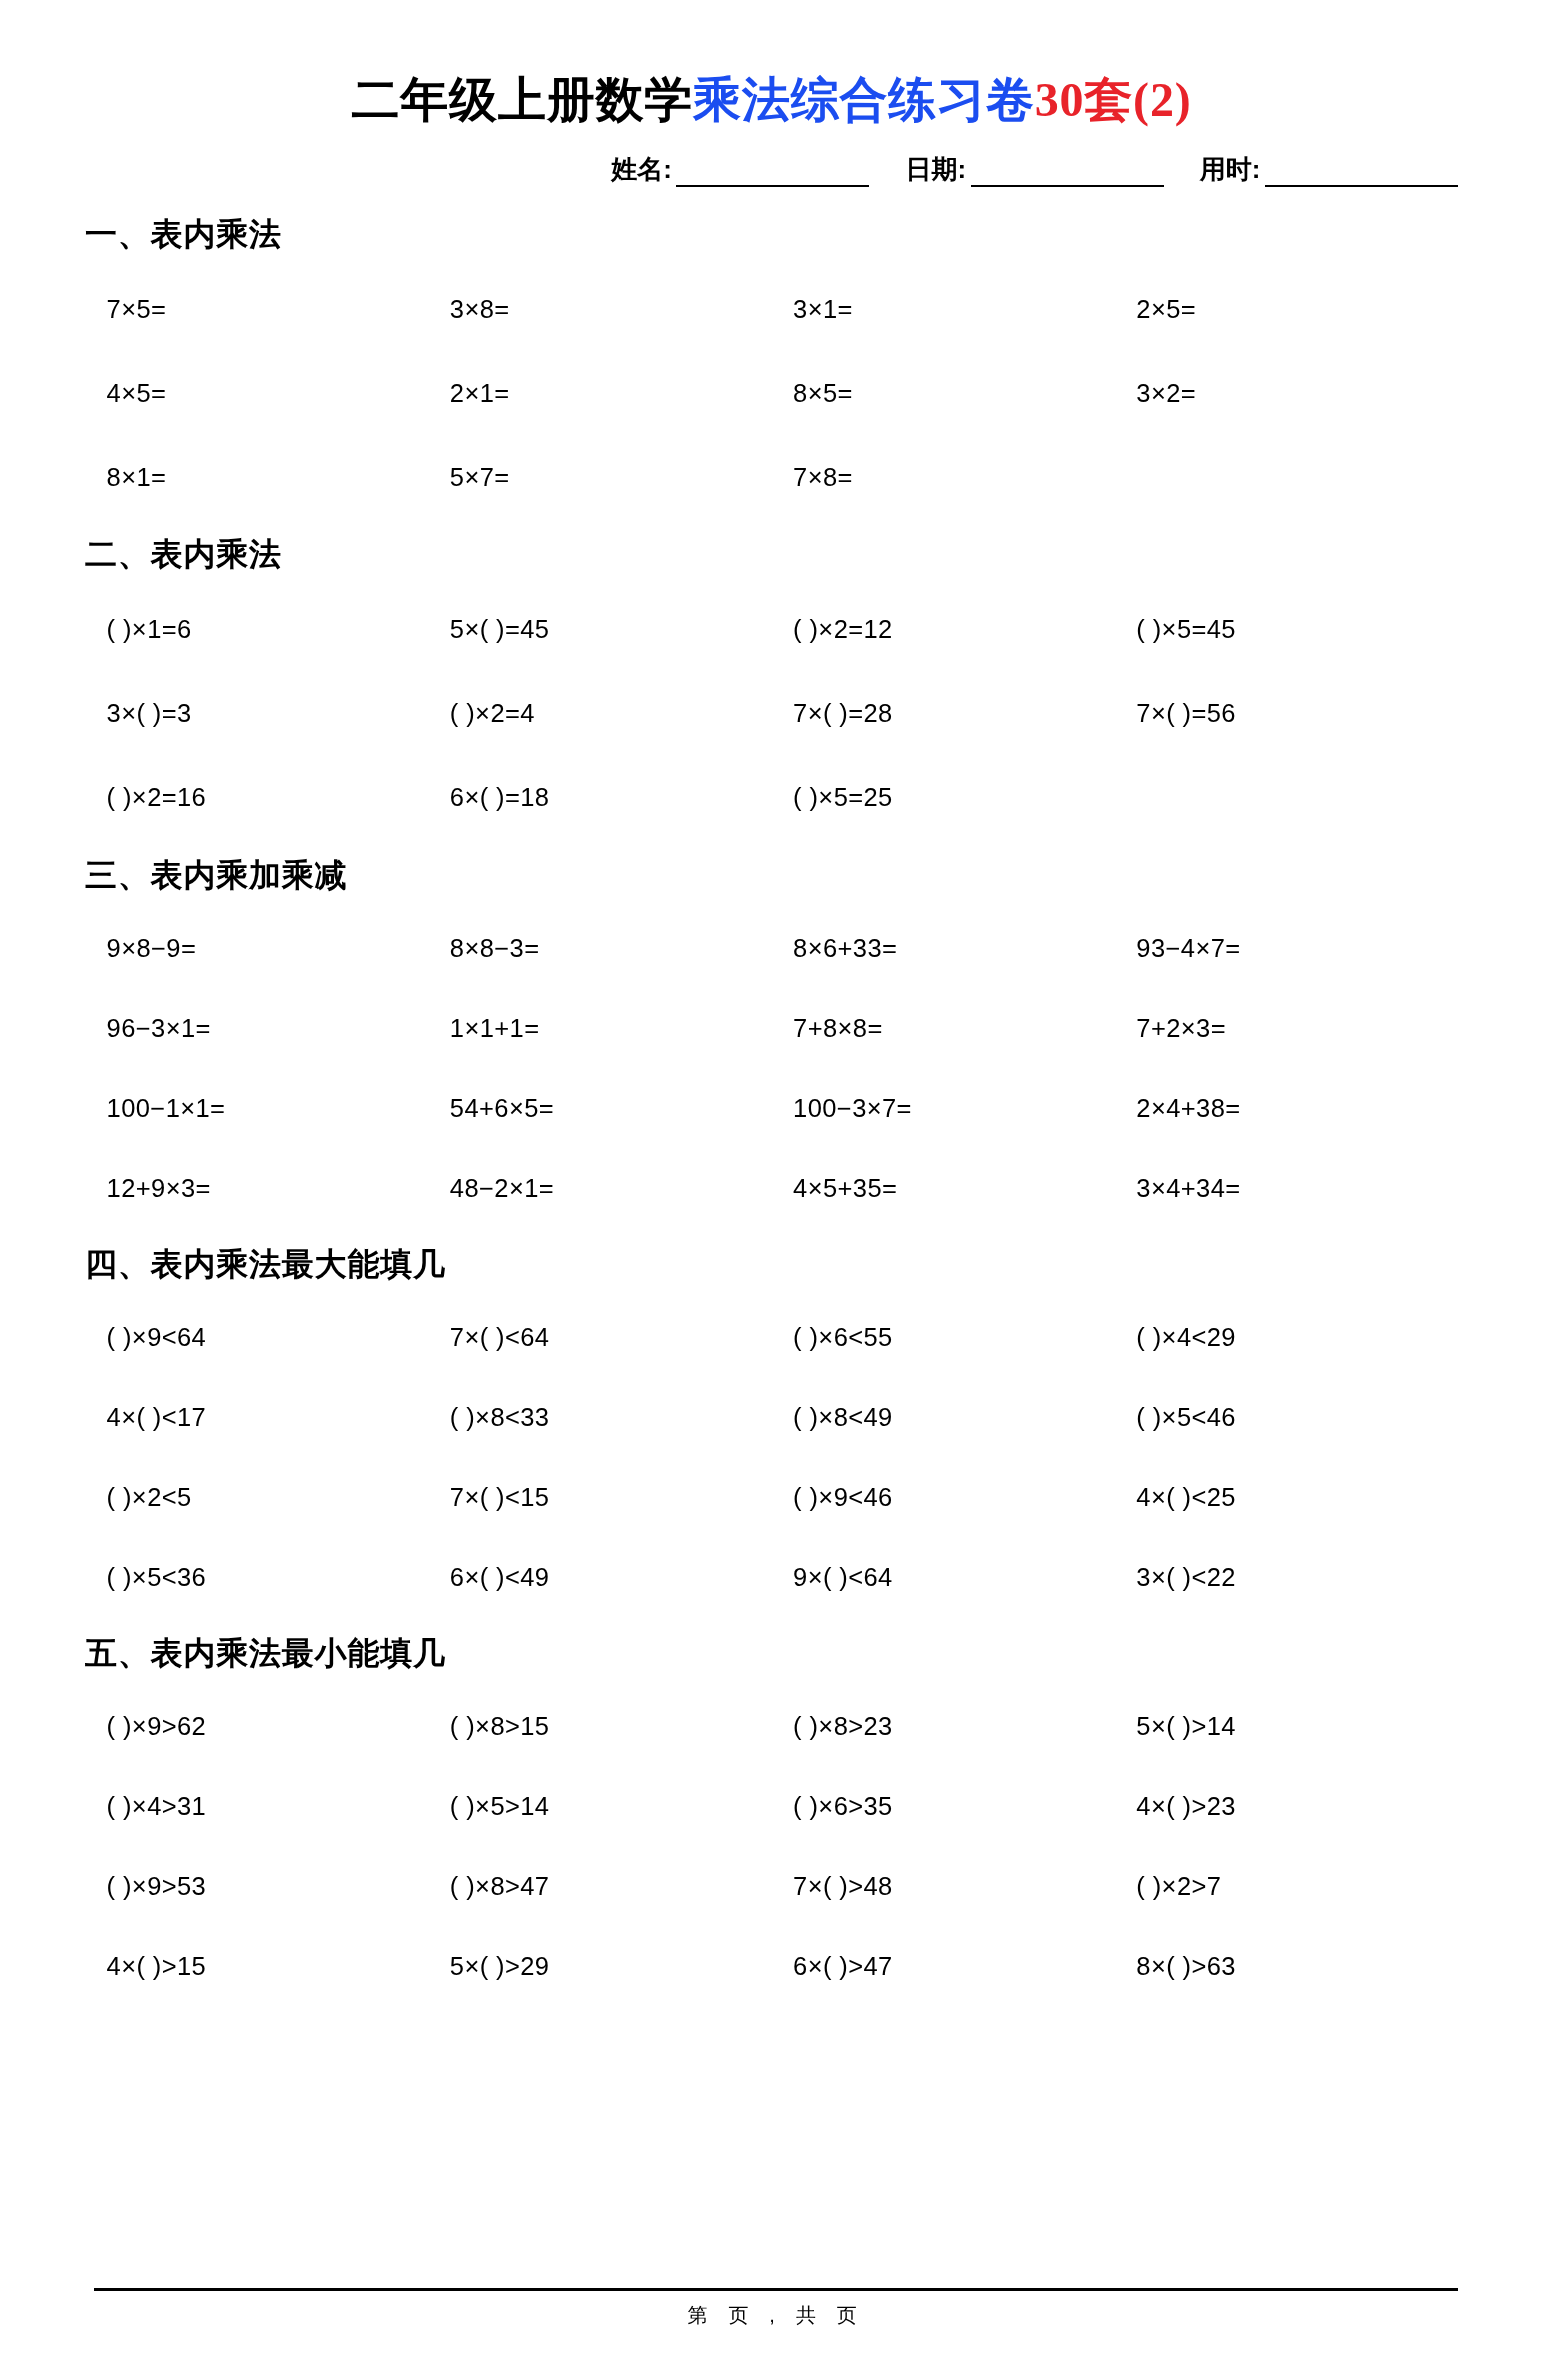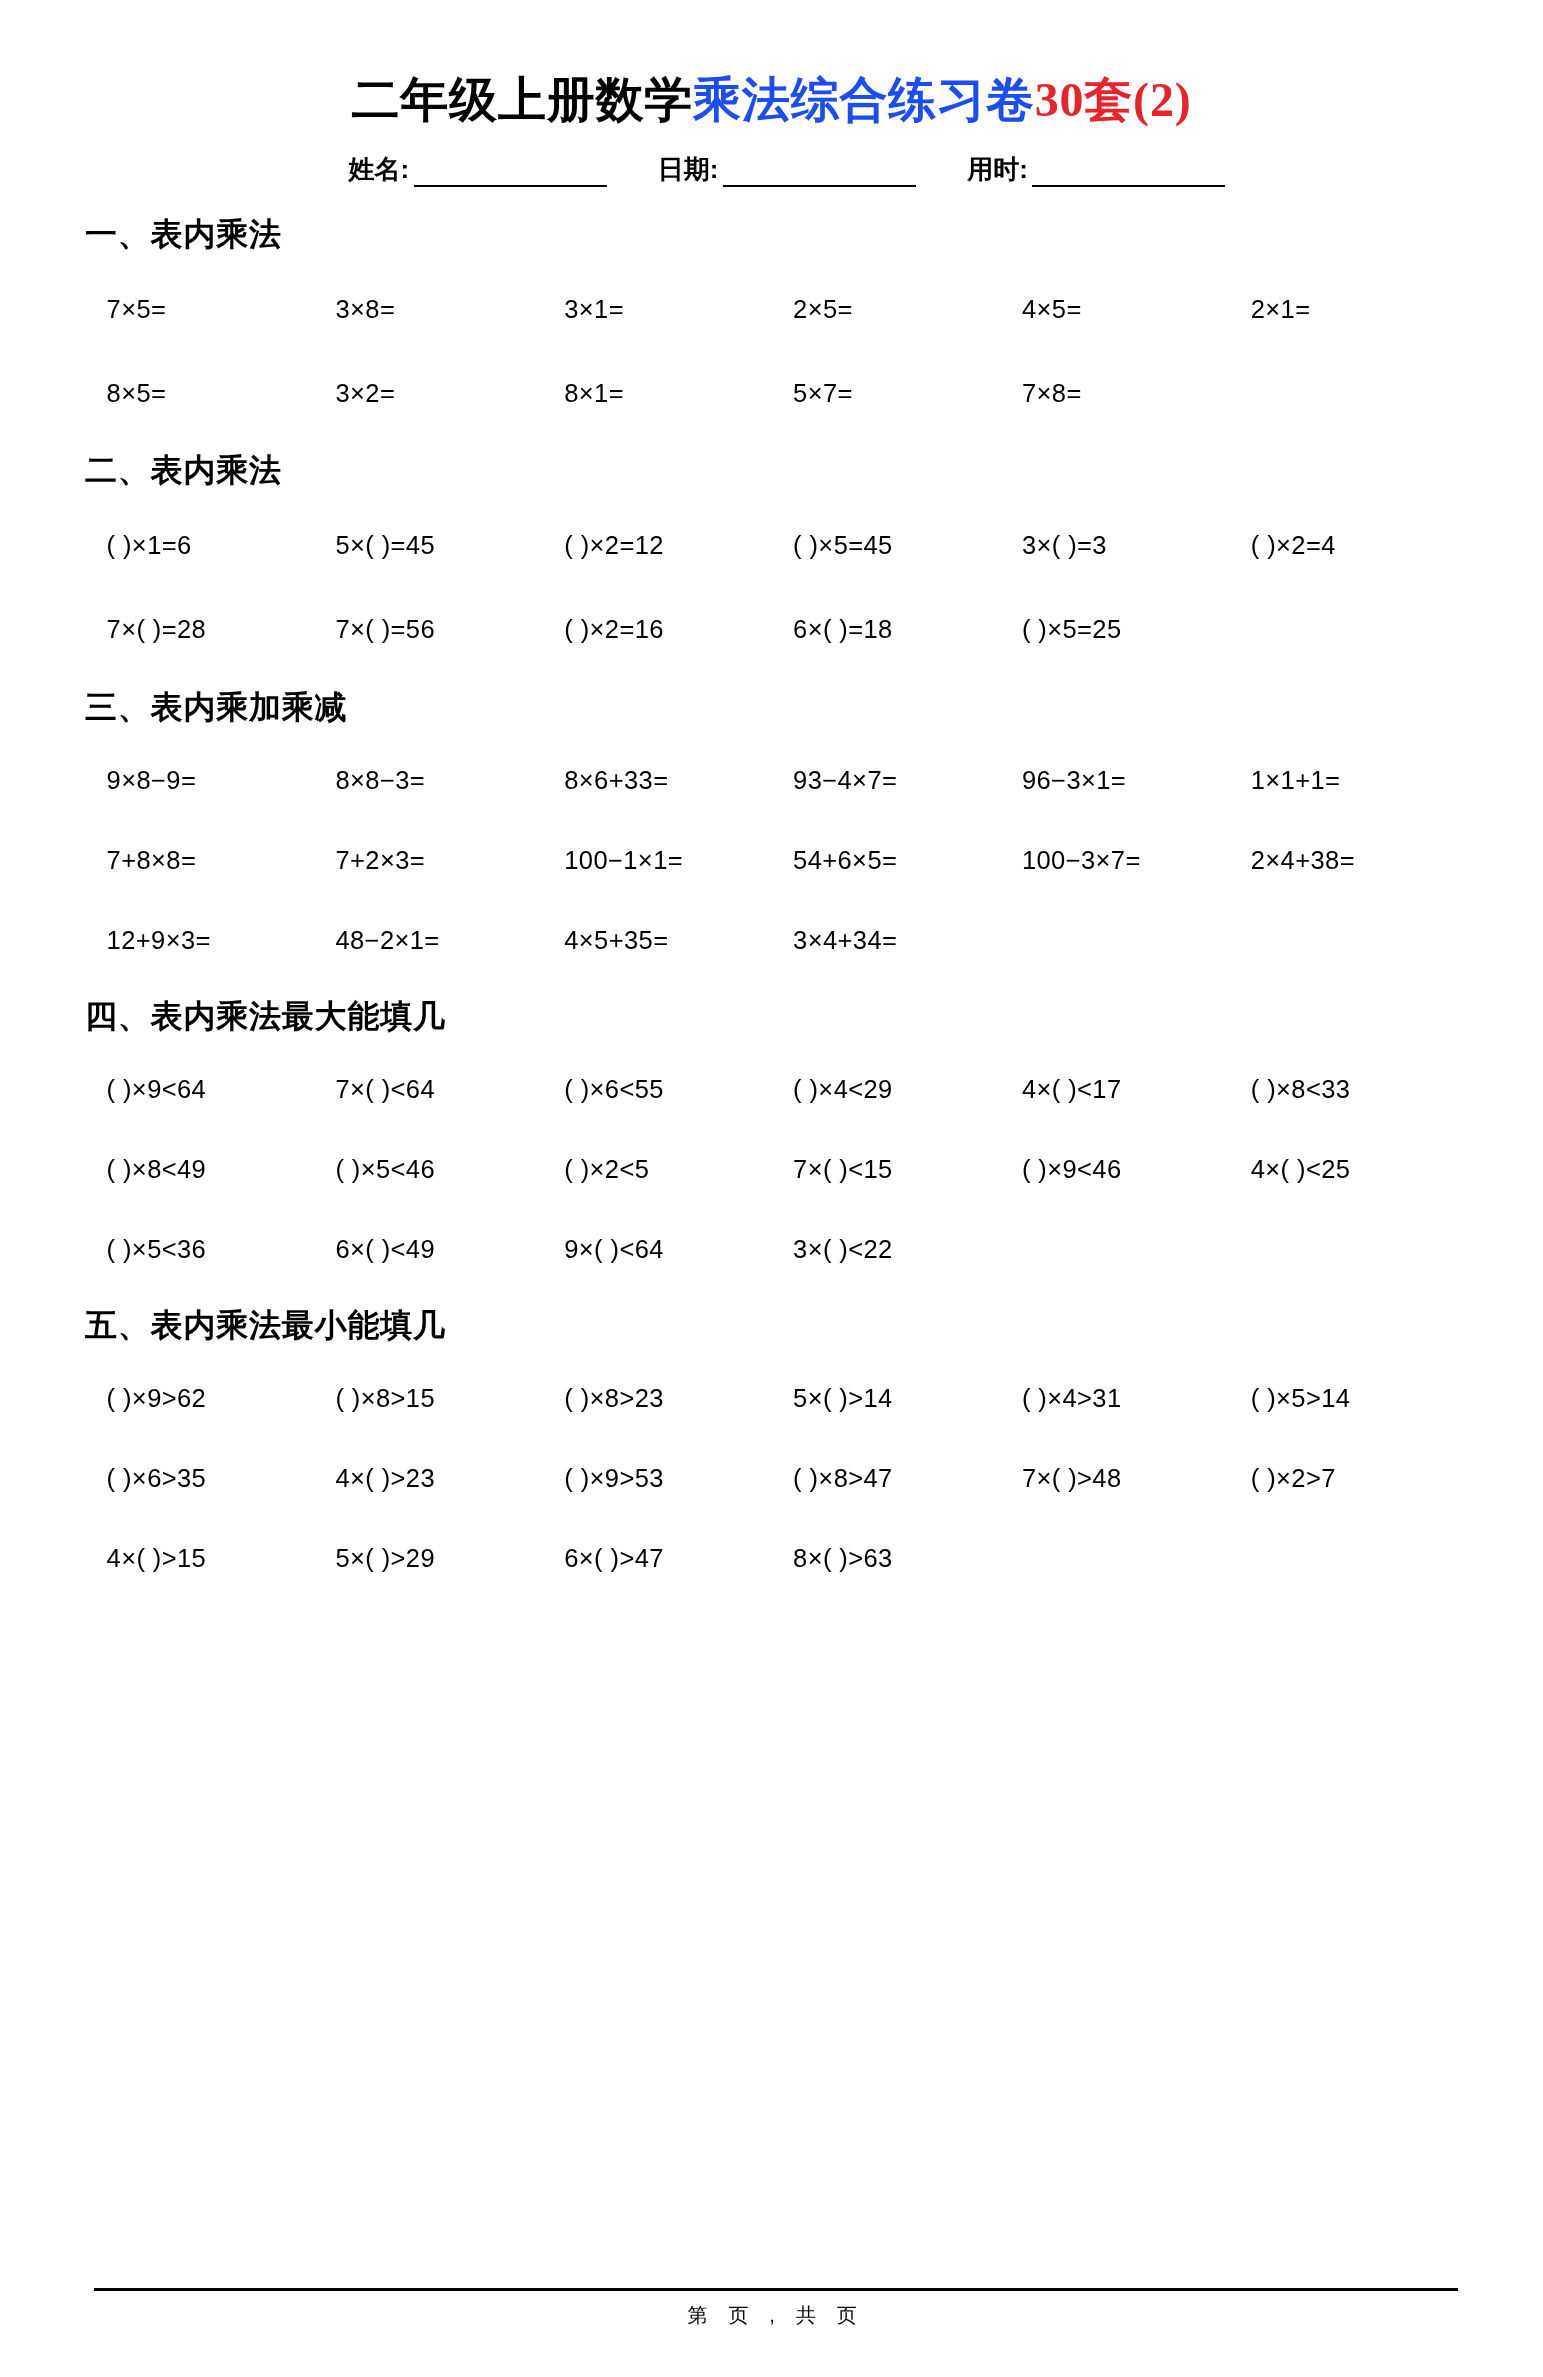--- a/index.html
+++ b/index.html
@@ -34,23 +34,23 @@
     font-size: 48px;
     letter-spacing: 0.8px;
   }
   .title-black { color: #000000; }
   .title-blue  { color: #1b4df0; }
   .title-red   { color: #e8232a; }
 
   
   .info-row {
     display: flex;
-    justify-content: center;
+    justify-content: flex-end;
     align-items: flex-end;
-    gap: 51px;
+    gap: 36px;
     font-size: 26px;
     font-weight: bold;
     margin-bottom: 26px;
     padding-left: 31px;
   }
   .info-item {
     display: flex;
     align-items: flex-end;
     white-space: nowrap;
   }
@@ -69,21 +69,21 @@
   
   .section { margin-bottom: 14px; }
   .section-title {
     font-size: 32px;
     font-weight: bold;
     margin: 12.4px 0 10.8px 0;
     letter-spacing: 0.8px;
   }
   .qgrid {
     display: grid;
-    grid-template-columns: repeat(6, 1fr);
+    grid-template-columns: repeat(4, 1fr);
   }
   .qgrid .q {
     font-size: 25.5px;
     line-height: 1;
     padding: 0 0 0 21.6px;
     height: 84px;
     display: flex;
     align-items: center;
     white-space: nowrap;
     letter-spacing: 0.4px;

